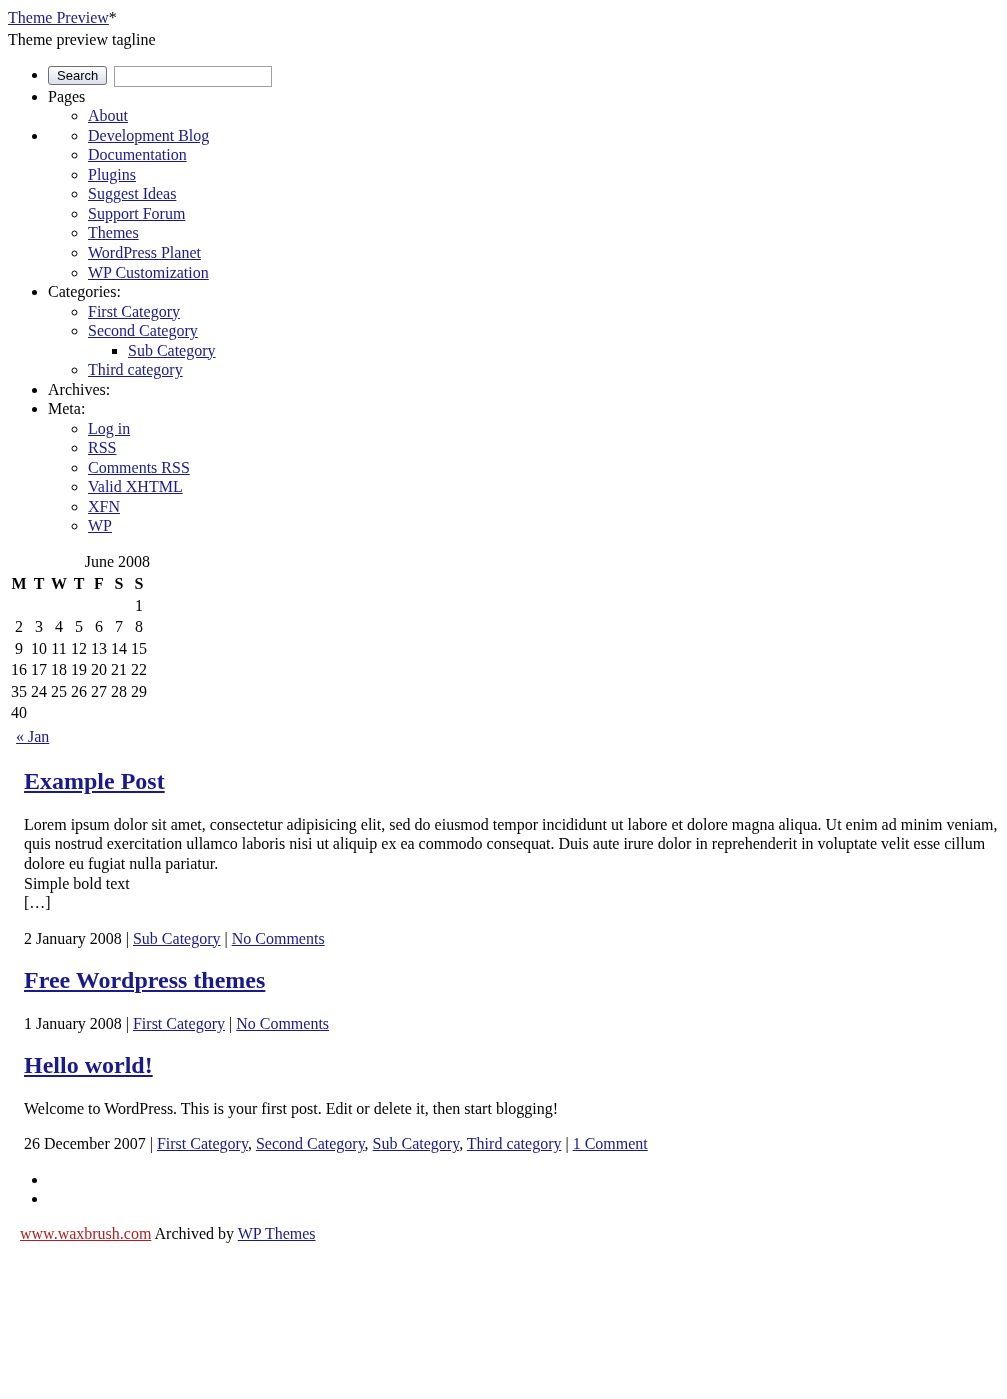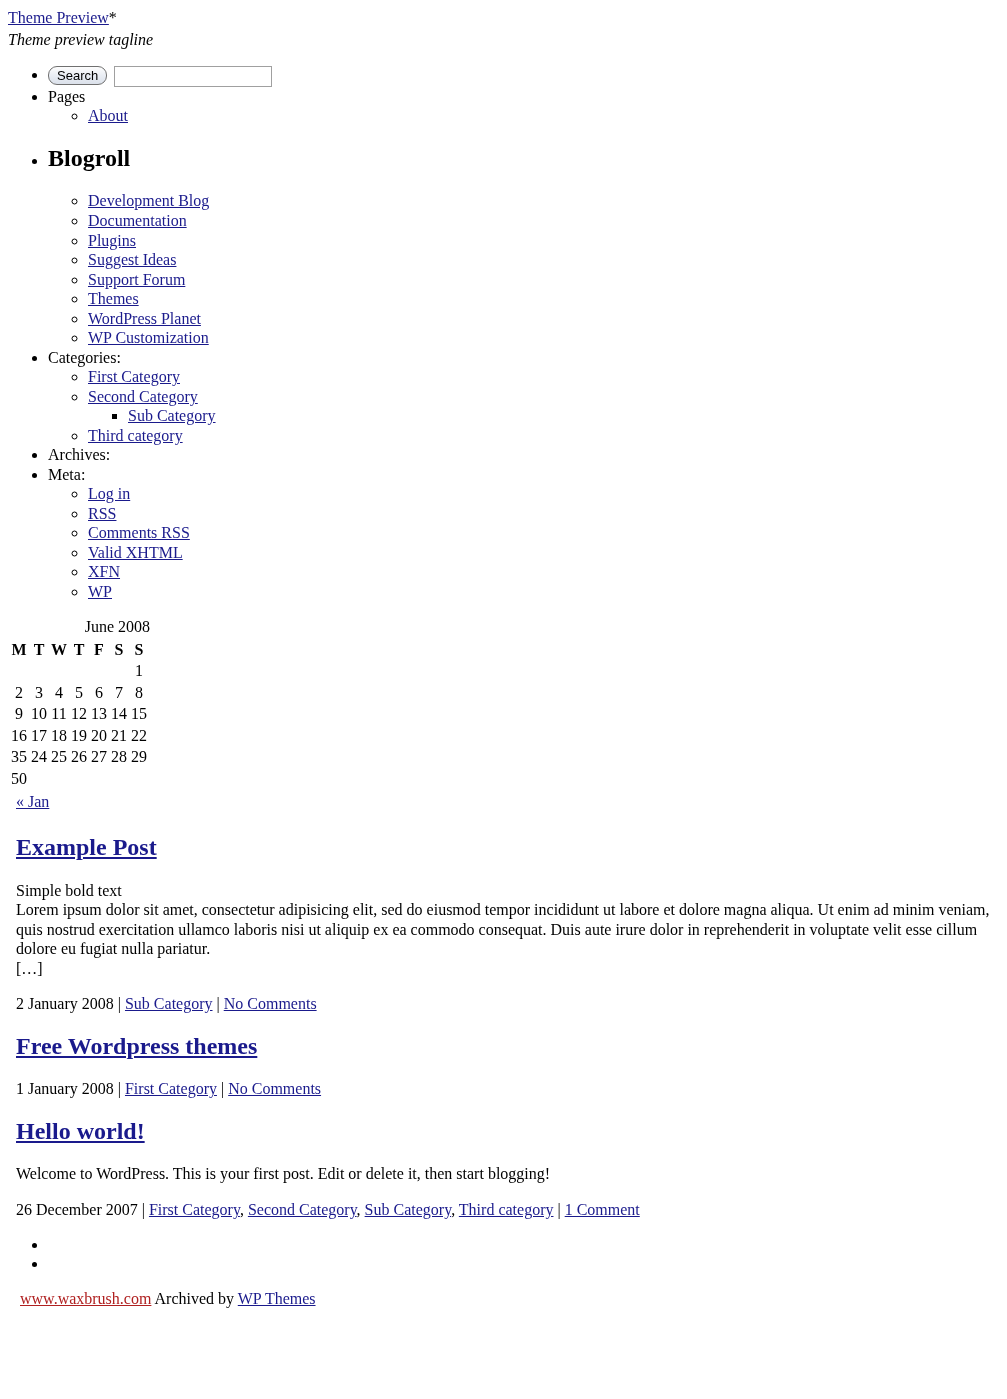--- a/index.html
+++ b/index.html
@@ -30,21 +30,20 @@
     font-size: 16px;
     font-weight: normal;
     margin: 0;
     line-height: 1.22;
   }
   #site-title a { font-weight: normal; }
   #site-tagline {
     font-size: 16px;
     margin: 2px 0 0 0;
     line-height: 1.22;
-    font-style: italic;
   }
 
   
   ul.plain {
     list-style-type: disc;
     margin: 16px 0 16px 0;
     padding-left: 40px;
   }
   ul.plain ul {
     list-style-type: circle;
@@ -68,21 +67,21 @@
   .searchform {
     display: inline;
     margin: 0;
     padding: 0;
   }
   .search-submit {
     font-family: "Liberation Sans", sans-serif;
     font-size: 13px;
     padding: 1px 8px;
     border: 1px solid #707070;
-    border-radius: 9px;
+    border-radius: 3px;
     background: linear-gradient(#fdfdfd, #e8ecf3 55%, #dbe1ea);
     color: #000;
     cursor: pointer;
   }
   .search-field {
     font-family: "Liberation Sans", sans-serif;
     font-size: 13px;
     width: 150px;
     padding: 2px 3px;
     border: 1px solid #a0a0a0;
@@ -111,21 +110,21 @@
   }
   table#wp-calendar td {
     text-align: center;
     padding: 0 1px;
   }
   table#wp-calendar td.pad { }
   #calendar-nav { margin: 2px 0 0 8px; }
 
   
   #content { margin-top: 22px; }
-  .post { margin: 0 0 0 8px; }
+  .post { margin: 0 0 0 16px; }
   .post h2.post-title {
     font-size: 24px;
     font-weight: bold;
     margin: 19px 0 19px 0;
     line-height: 1.15;
   }
   .post h2.post-title a { text-decoration: underline; }
   .post p {
     margin: 16px 0;
     line-height: 1.22;
@@ -164,21 +163,20 @@
   </li>
 
   <li>
     <span>Pages</span>
     <ul>
       <li><a href="#">About</a></li>
     </ul>
   </li>
 
   <li>
-    <h2 class="widget-title">Blogroll</h2>
     <ul>
       <li><a href="#">Development Blog</a></li>
       <li><a href="#">Documentation</a></li>
       <li><a href="#">Plugins</a></li>
       <li><a href="#">Suggest Ideas</a></li>
       <li><a href="#">Support Forum</a></li>
       <li><a href="#">Themes</a></li>
       <li><a href="#">WordPress Planet</a></li>
       <li><a href="#">WP Customization</a></li>
     </ul>
@@ -269,21 +267,21 @@
       <tr>
         <td>35</td>
         <td>24</td>
         <td>25</td>
         <td>26</td>
         <td>27</td>
         <td>28</td>
         <td>29</td>
       </tr>
       <tr>
-        <td>50</td>
+        <td>40</td>
         <td class="pad"></td>
         <td class="pad"></td>
         <td class="pad"></td>
         <td class="pad"></td>
         <td class="pad"></td>
         <td class="pad"></td>
       </tr>
     </tbody>
   </table>
   <div id="calendar-nav">
@@ -291,22 +289,22 @@
   </div>
 </div>
 
 <div id="content">
 
   <div class="post">
     <h2 class="post-title">
       <a href="#">Example Post</a>
     </h2>
     <div class="entry">
+      <p class="tight"><span>Lorem ipsum dolor sit amet, consectetur adipisicing elit, sed do eiusmod tempor incididunt ut labore et dolore magna aliqua. Ut enim ad minim veniam, quis nostrud exercitation ullamco laboris nisi ut aliquip ex ea commodo consequat. Duis aute irure dolor in reprehenderit in voluptate velit esse cillum dolore eu fugiat nulla pariatur.</span></p>
       <p class="tight"><strong class="bold-run">Simple bold text</strong></p>
-      <p class="tight"><span>Lorem ipsum dolor sit amet, consectetur adipisicing elit, sed do eiusmod tempor incididunt ut labore et dolore magna aliqua. Ut enim ad minim veniam, quis nostrud exercitation ullamco laboris nisi ut aliquip ex ea commodo consequat. Duis aute irure dolor in reprehenderit in voluptate velit esse cillum dolore eu fugiat nulla pariatur.</span></p>
       <p class="tight">[…]</p>
     </div>
     <p class="postmetadata">
       <span>2 January 2008</span>
       <span>|</span>
       <a href="#">Sub Category</a>
       <span>|</span>
       <a href="#">No Comments</a>
     </p>
   </div>

